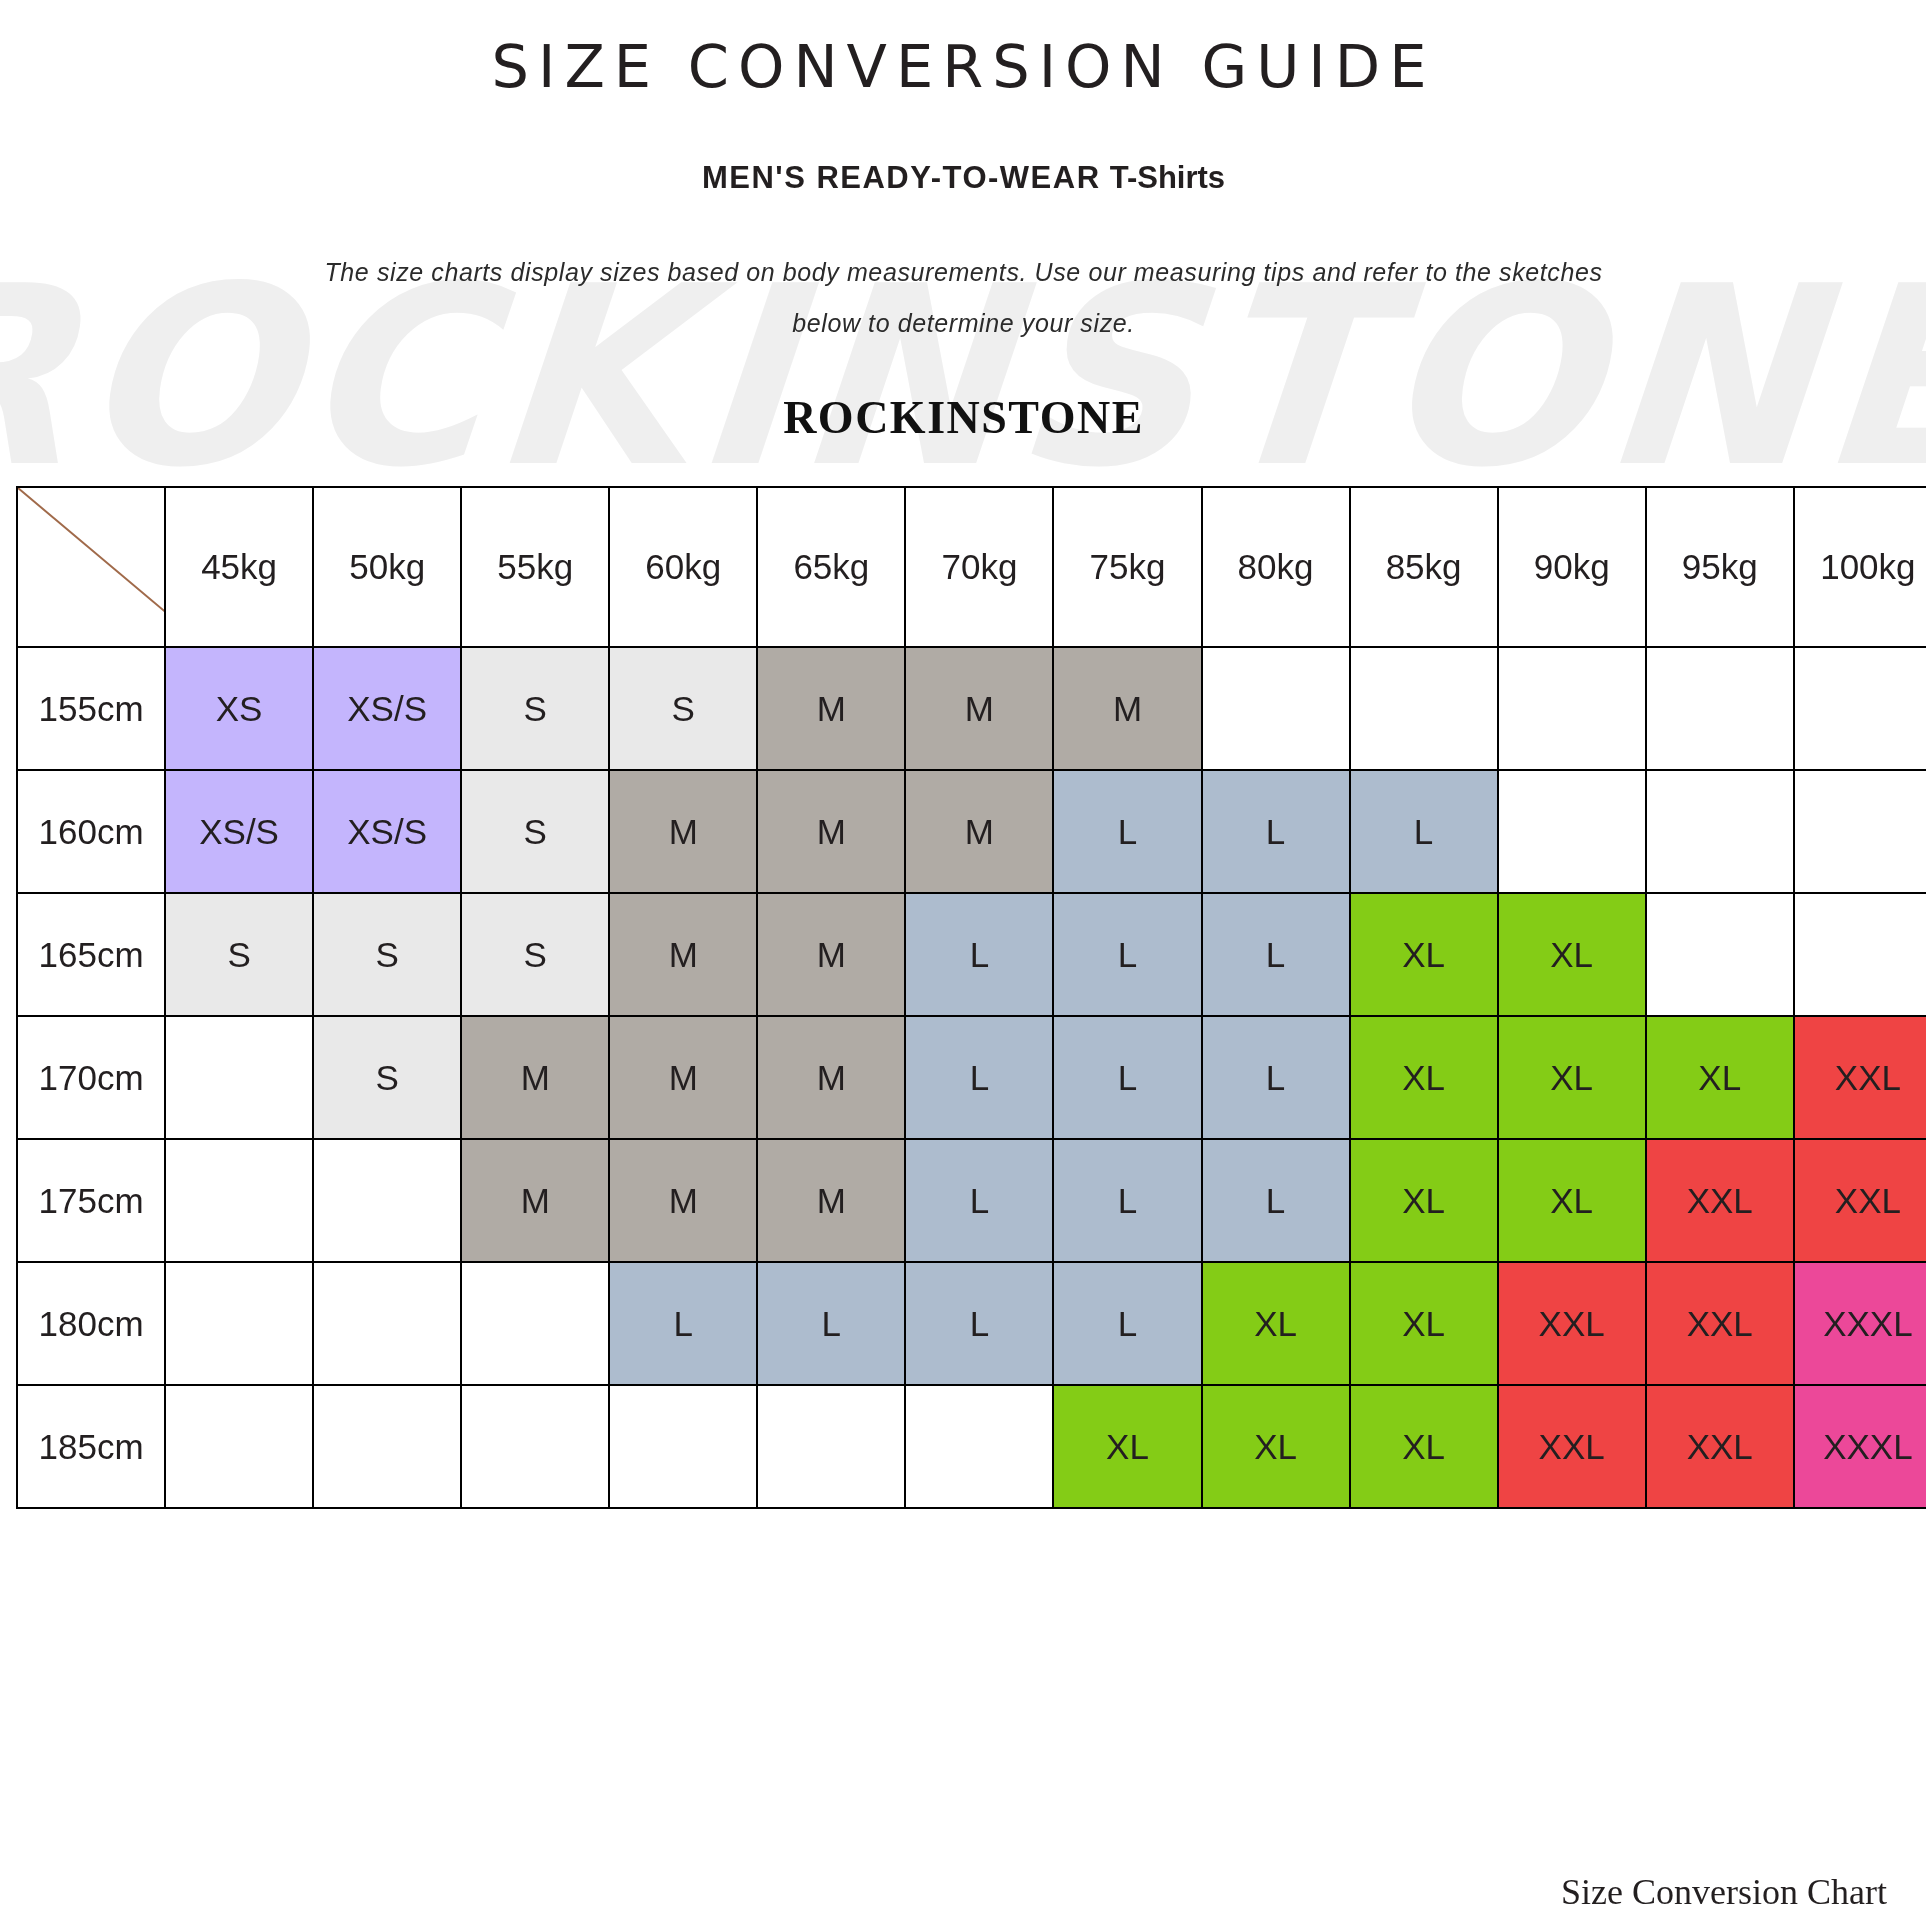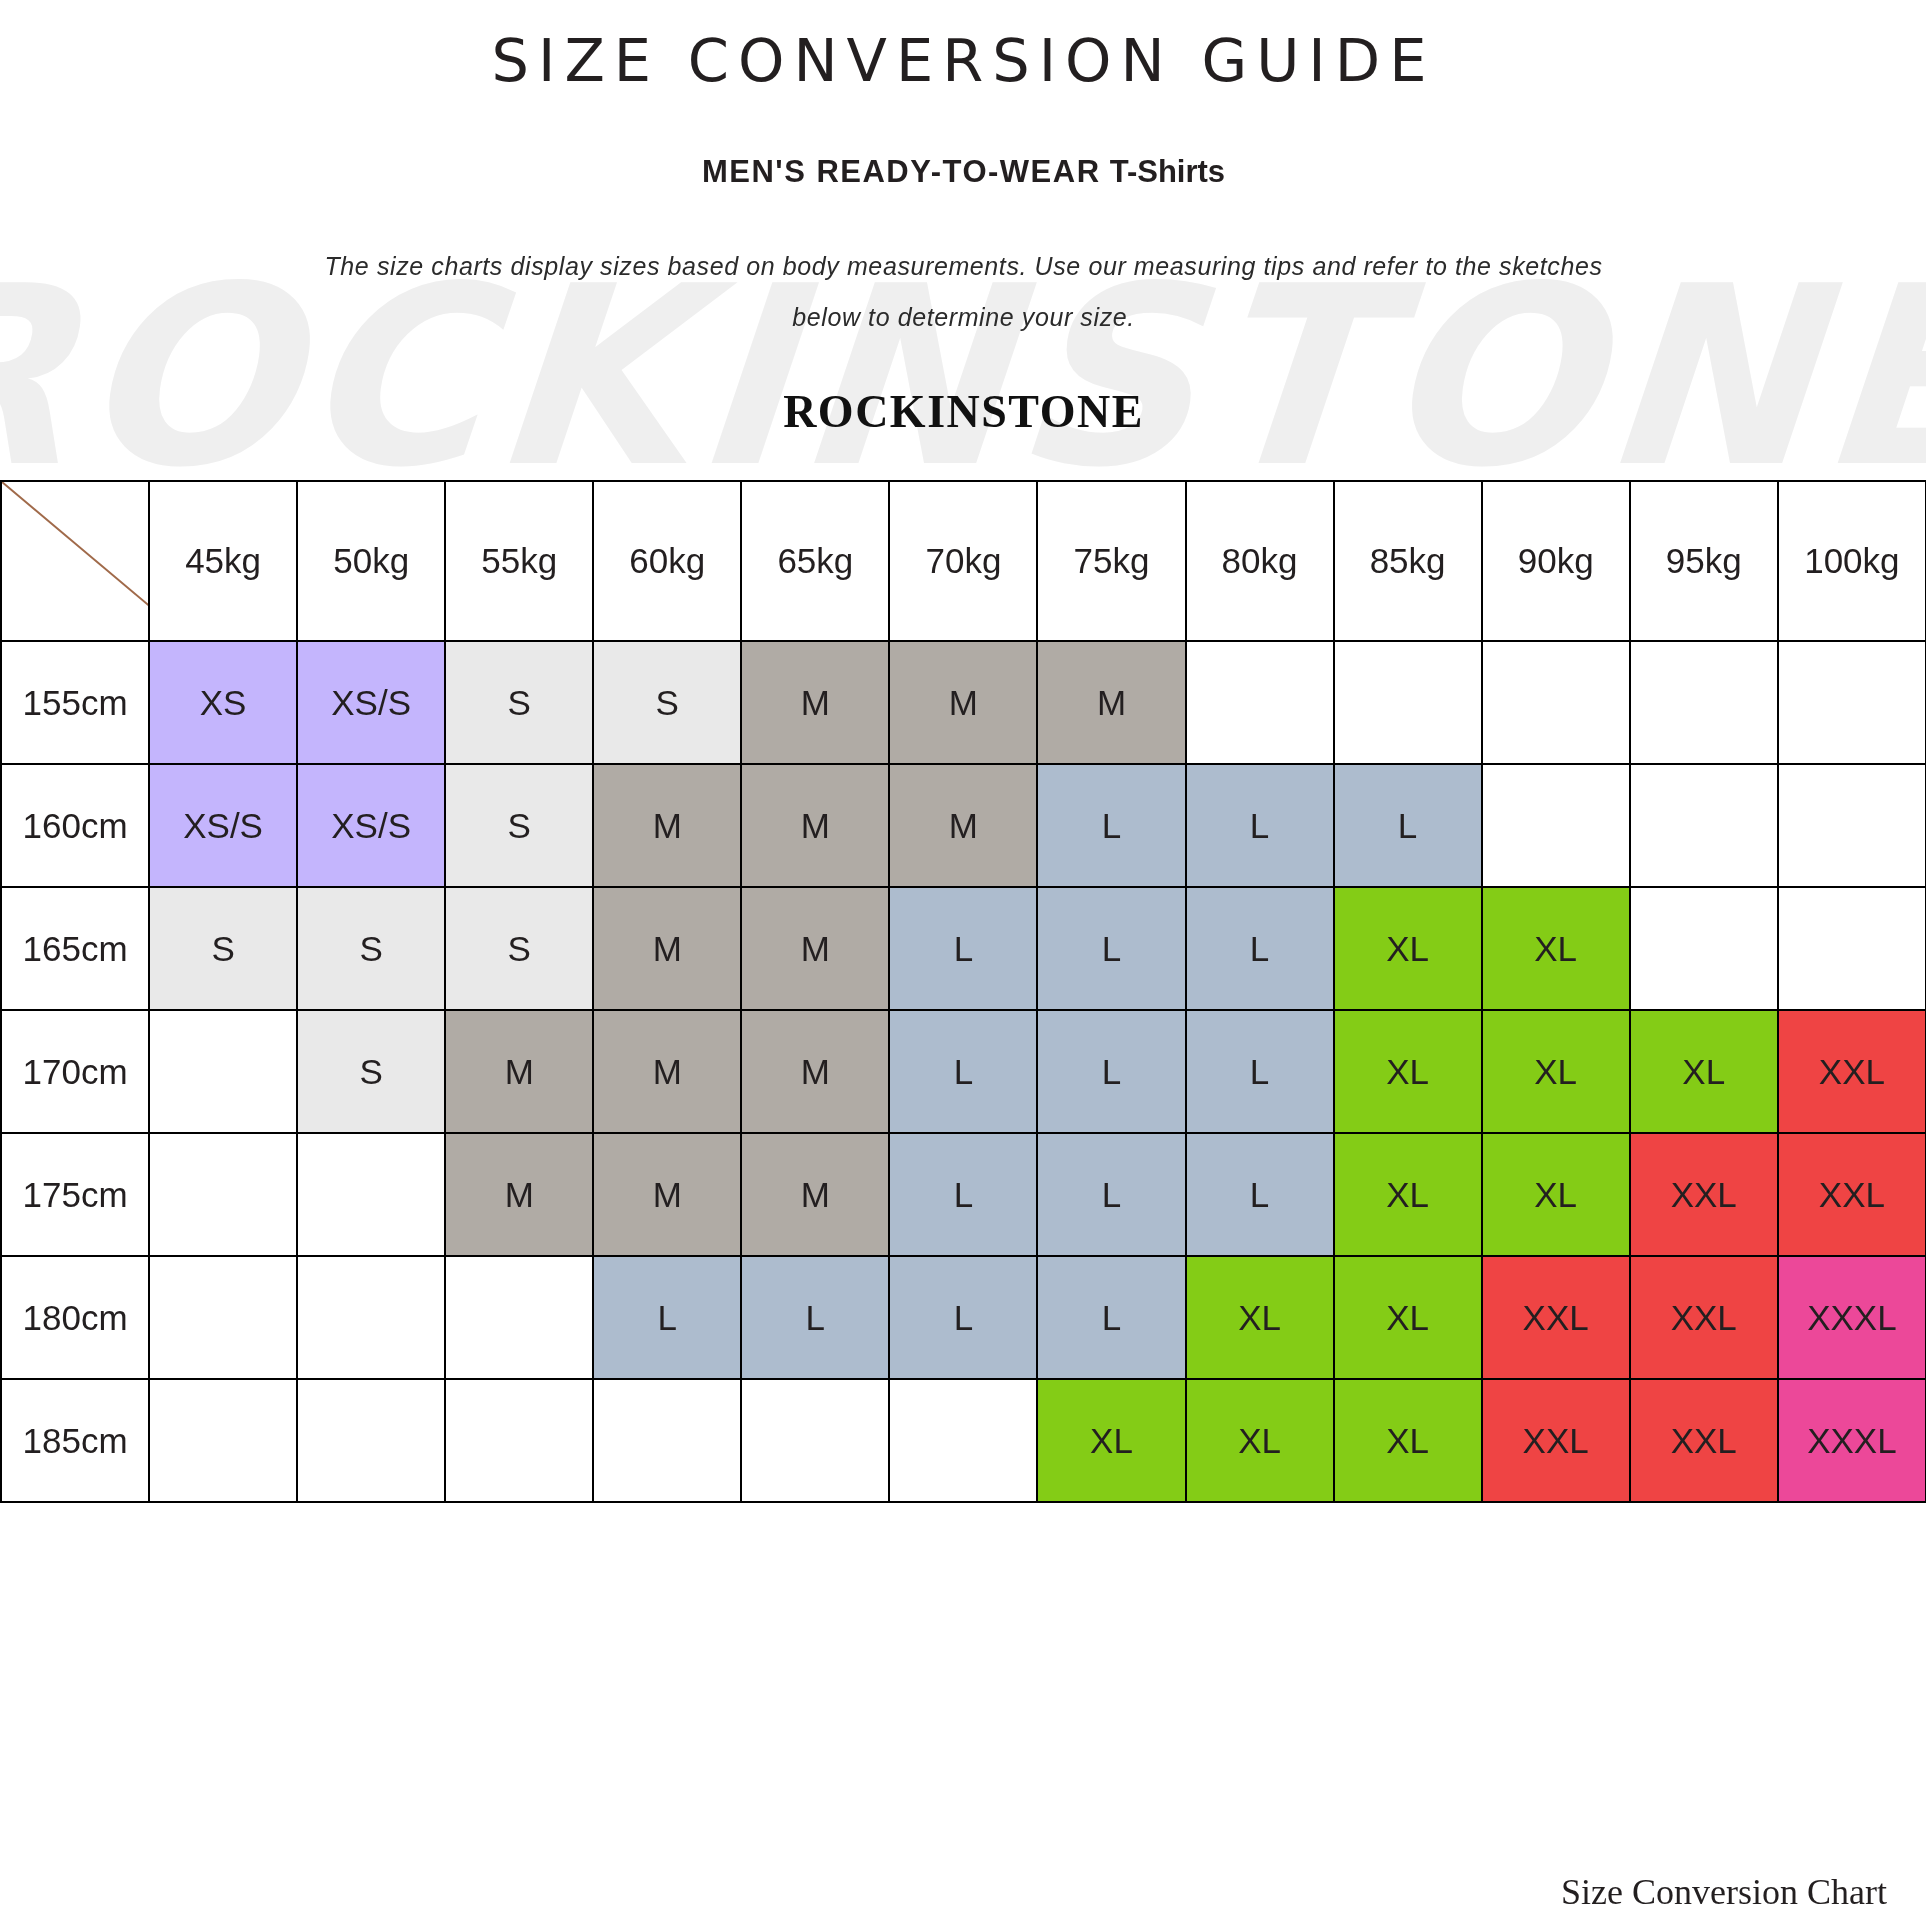--- a/index.html
+++ b/index.html
@@ -43,21 +43,21 @@
     transform: skewX(-8deg);
     pointer-events: none;
     z-index: 0;
   }
 
   
   .header {
     position: relative;
     z-index: 2;
     text-align: center;
-    padding-top: 12px;
+    padding-top: 18px;
   }
   .main-title {
     font-family: "DejaVu Sans", sans-serif;
     font-size: 59px;
     font-weight: 400;
     letter-spacing: 9px;
     color: #231f20;
     margin: 0;
     padding-top: 14px;
   }
@@ -90,21 +90,21 @@
     font-size: 46px;
     letter-spacing: 1.5px;
     color: #111;
   }
 
   
   .table-wrap {
     position: relative;
     z-index: 2;
     margin-top: 42px;
-    padding: 0 0px;
+    padding: 0 16px;
   }
   table.size-table {
     border-collapse: collapse;
     width: 1927px;
     table-layout: fixed;
   }
   table.size-table td {
     border: 2px solid #000;
     height: 121px;
     text-align: center;

